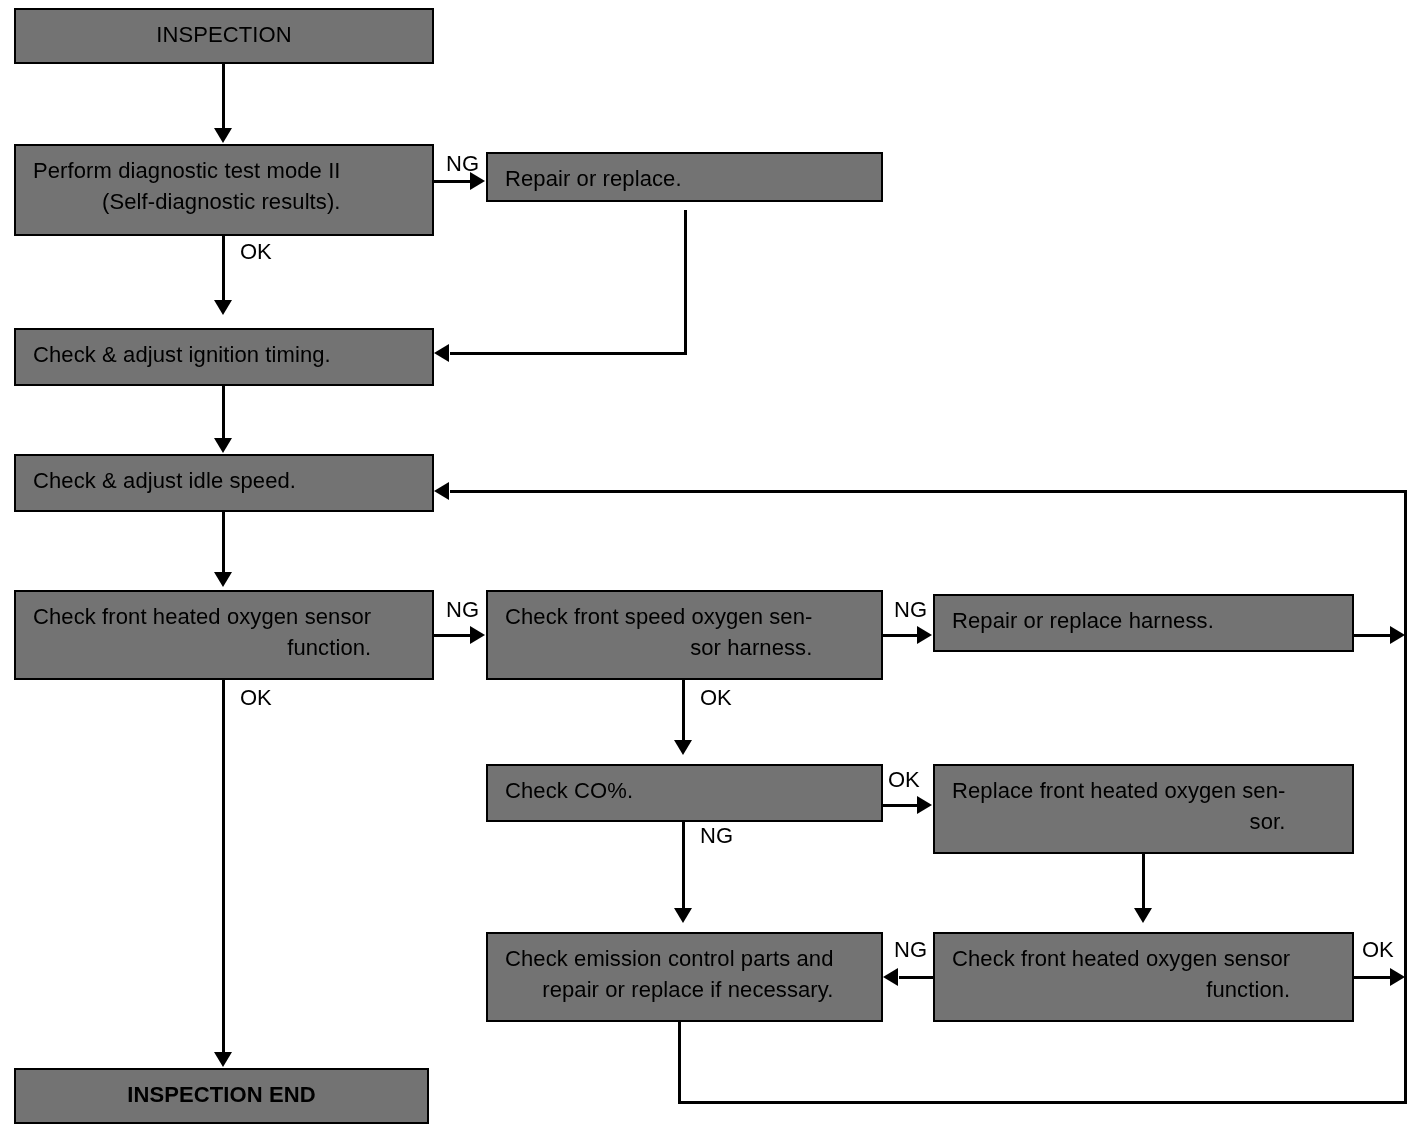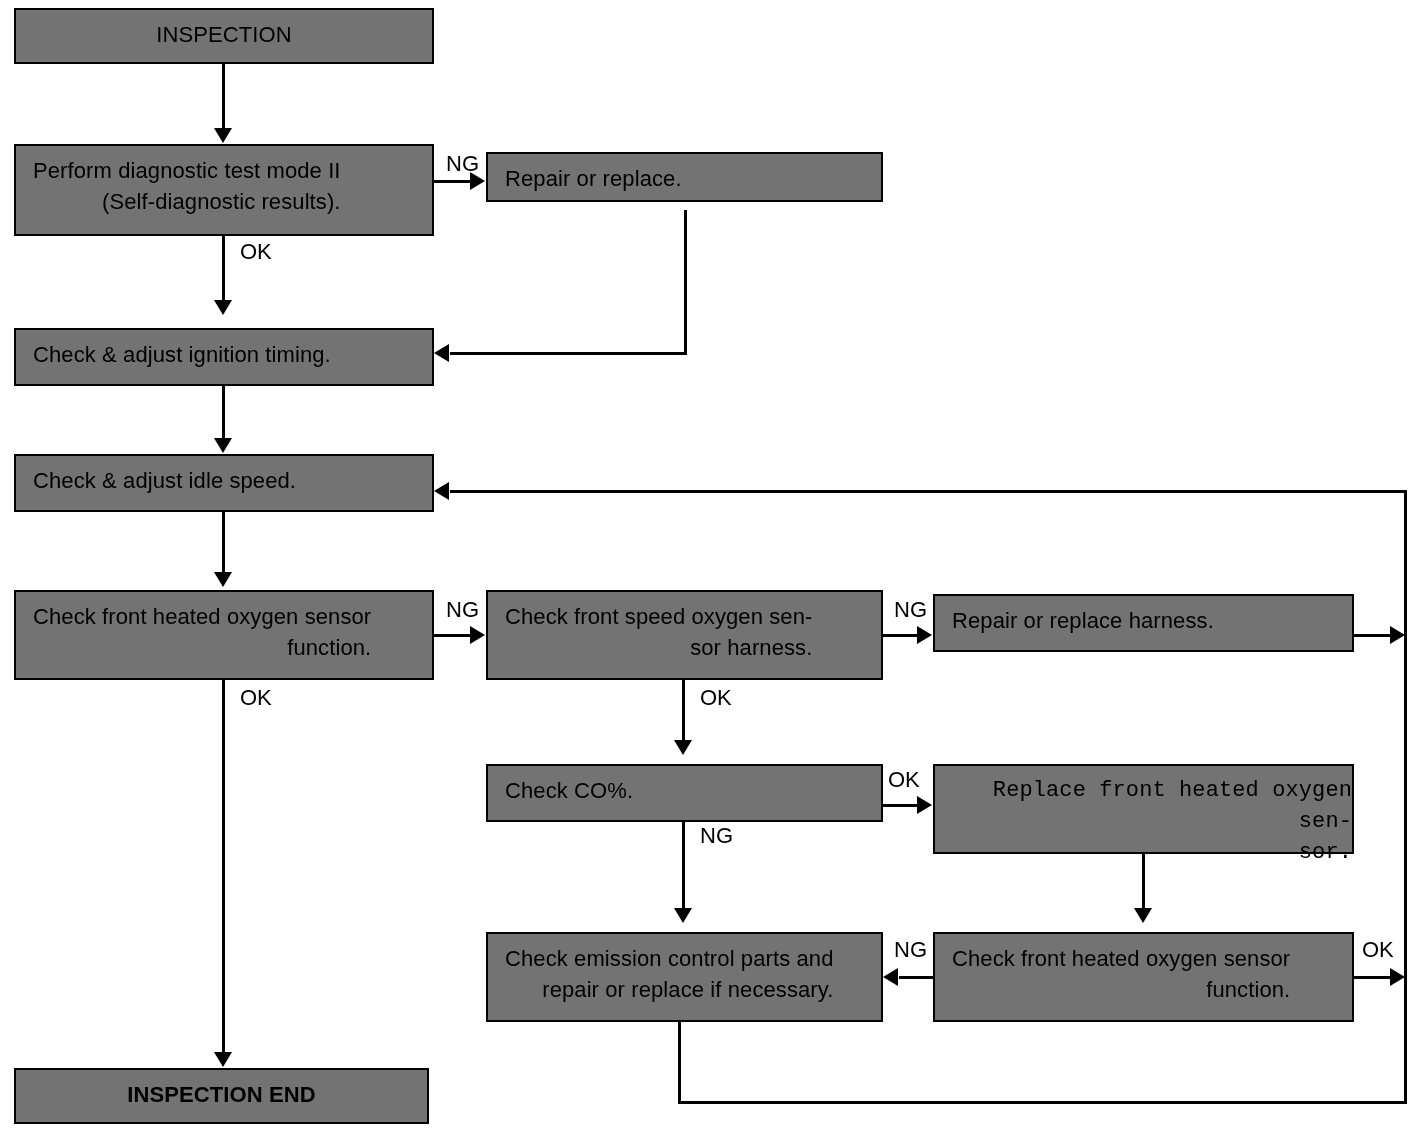--- a/index.html
+++ b/index.html
@@ -125,21 +125,21 @@
   </div>
 
   <div class="node left-text" style="left:933px; top:594px; width:421px; height:58px;">
     <span class="txt">Repair or replace harness.</span>
   </div>
 
   <div class="node left-text" style="left:486px; top:764px; width:397px; height:58px;">
     <span class="txt">Check CO%.</span>
   </div>
 
-  <div class="node left-text" style="left:933px; top:764px; width:421px; height:90px;font-family:Liberation Mono, monospace;">
+  <div class="node left-text" style="left:933px; top:764px; width:421px; height:90px;">
     <span class="txt">Replace front heated oxygen sen-
 sor.</span>
   </div>
 
   <div class="node left-text" style="left:486px; top:932px; width:397px; height:90px;">
     <span class="txt">Check emission control parts and
 repair or replace if necessary.</span>
   </div>
 
   <div class="node left-text" style="left:933px; top:932px; width:421px; height:90px;">

